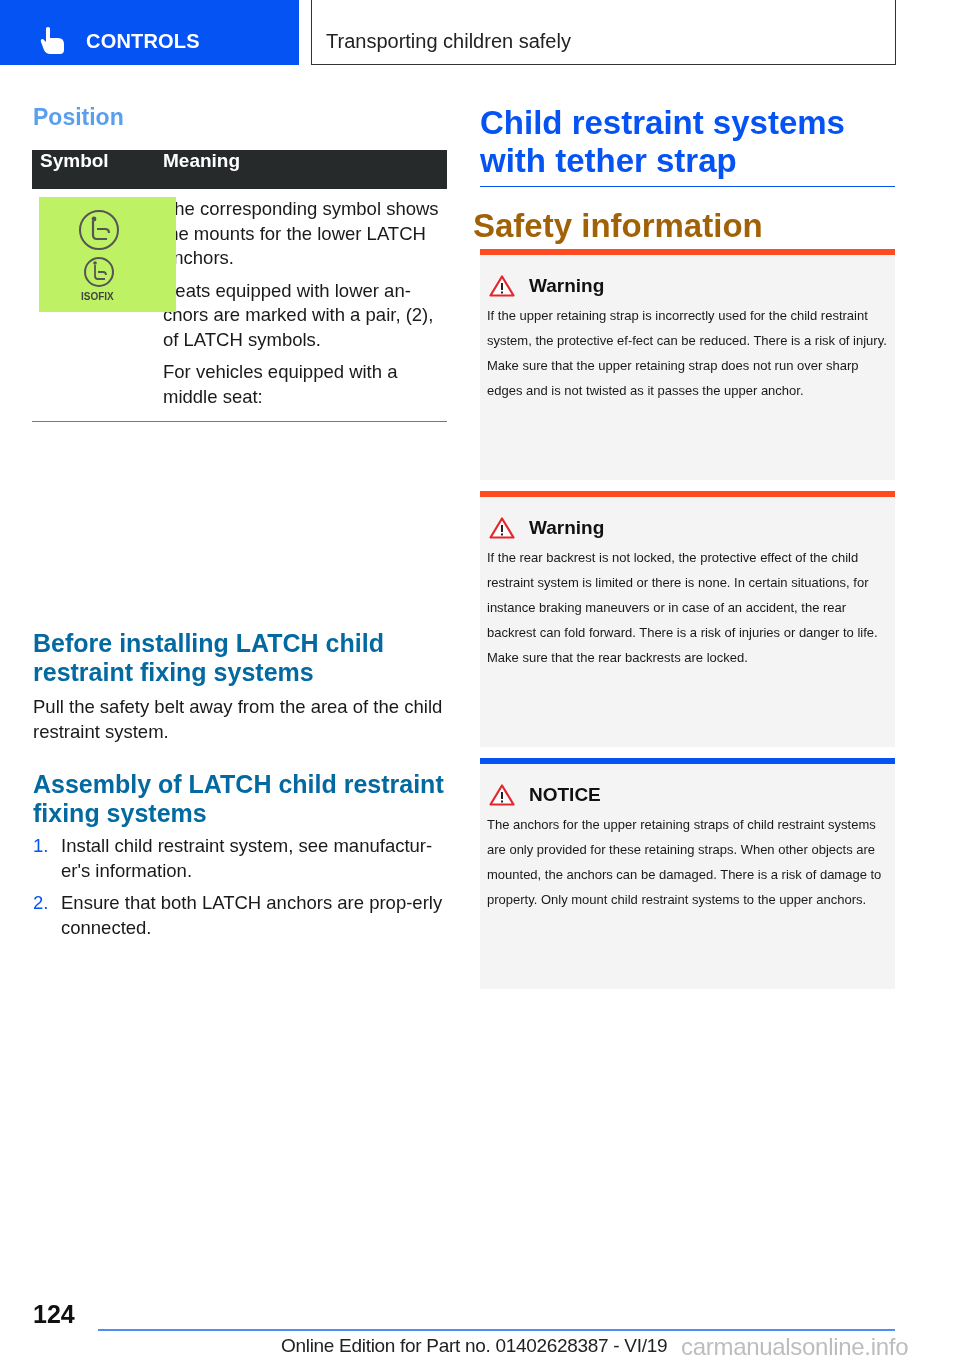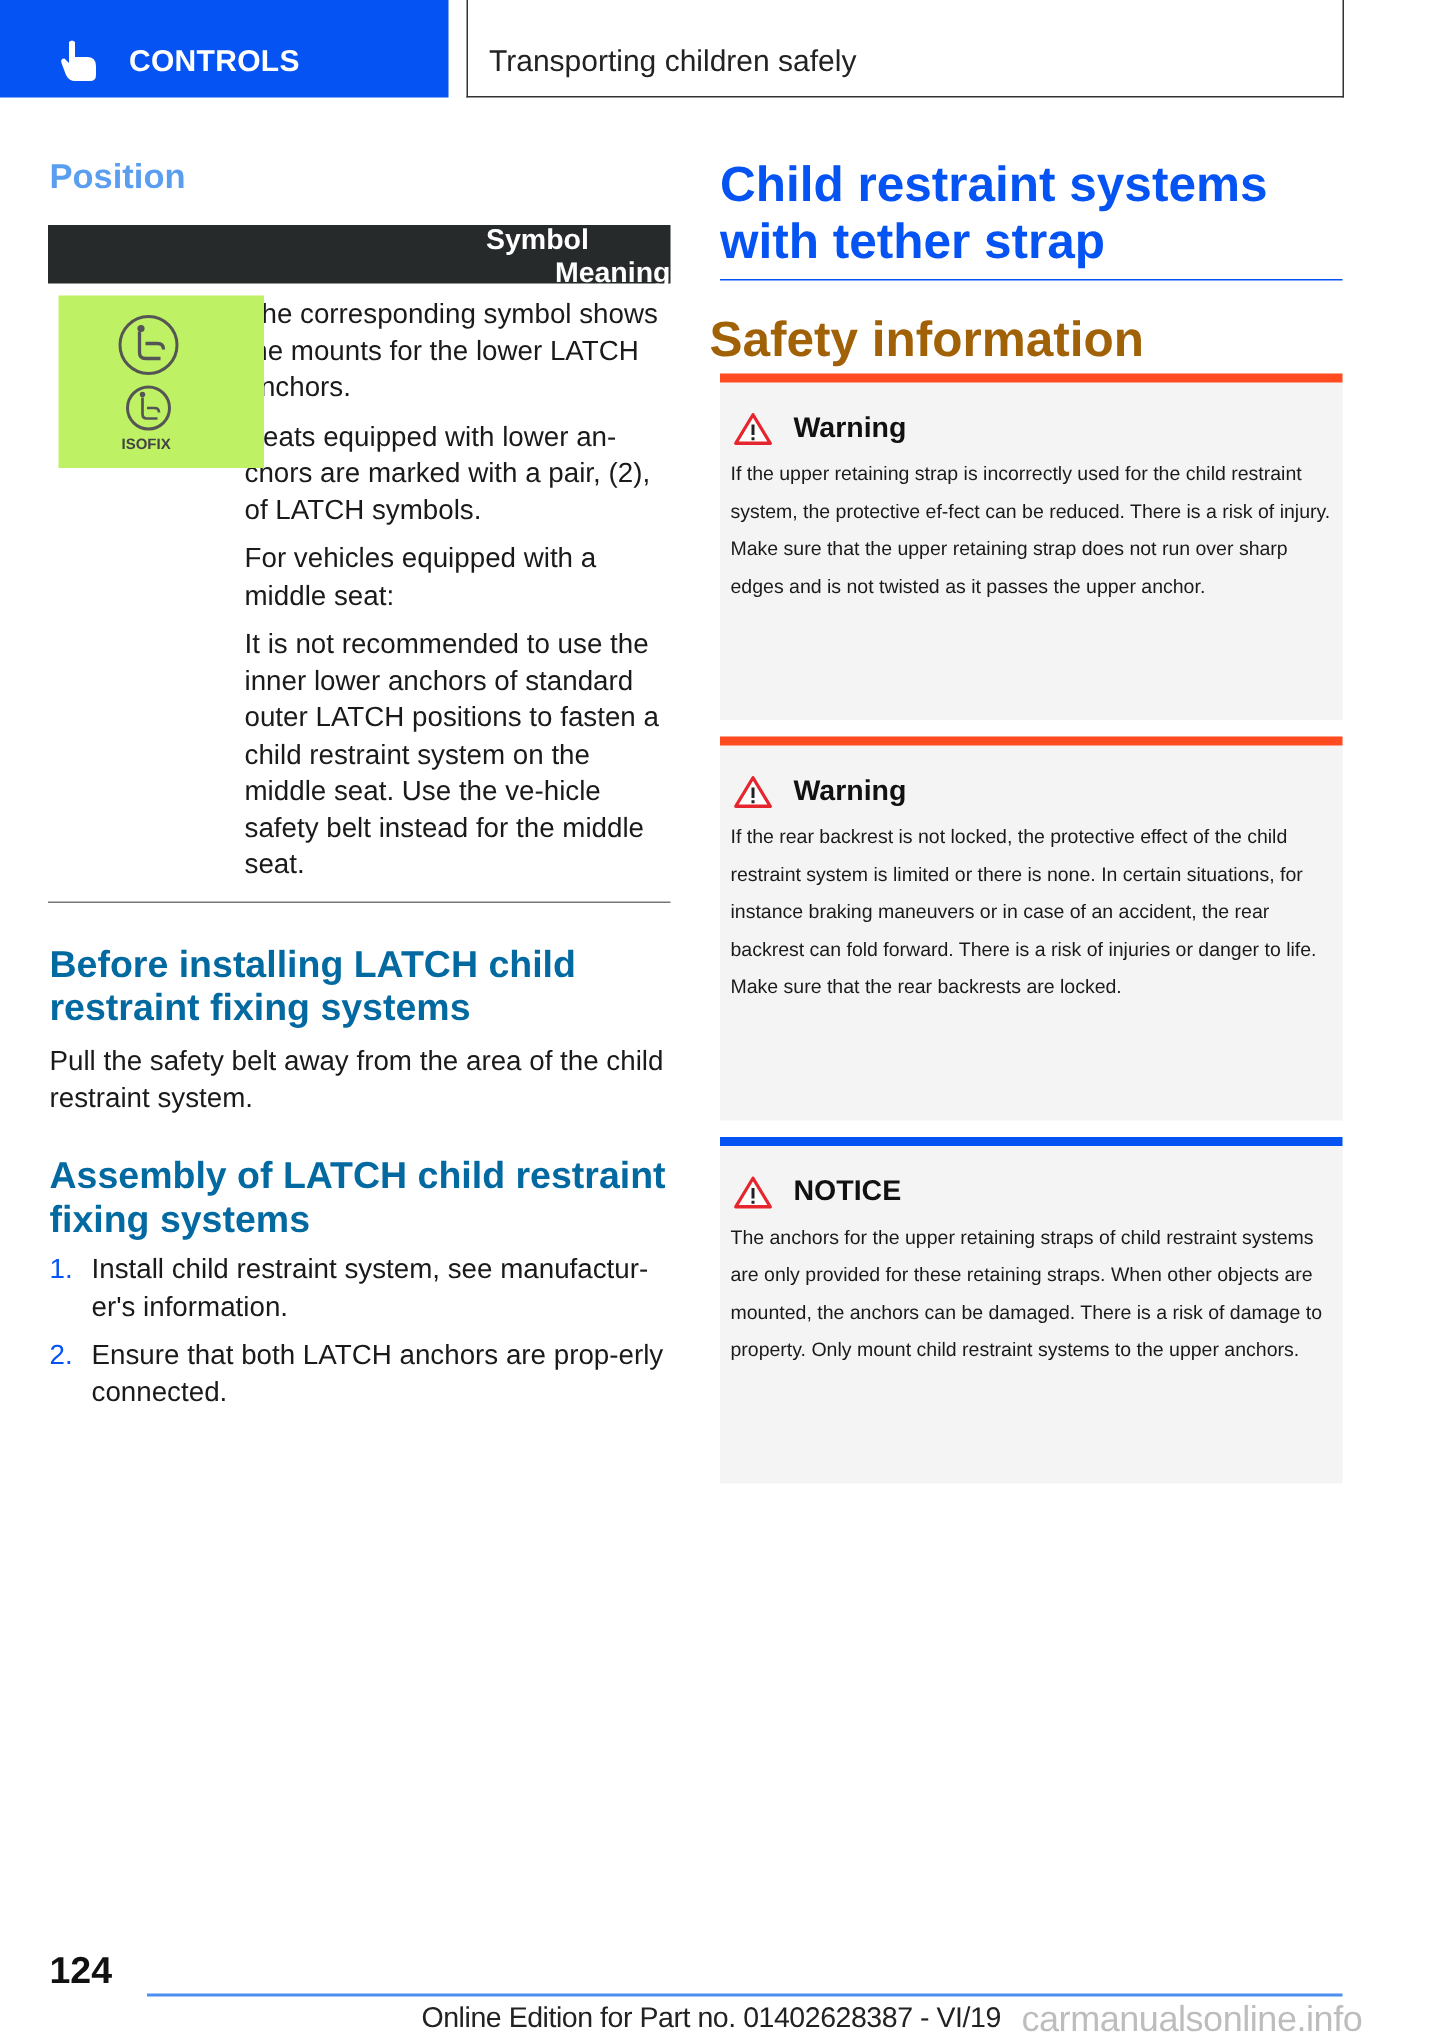--- a/index.html
+++ b/index.html
@@ -7,21 +7,21 @@
   body { position: relative; font-family: "Liberation Sans", sans-serif; color: #1a1a1a; overflow: hidden; }
 
   .hdr-tab { position: absolute; left: 0; top: 0; width: 299px; height: 65px; background: #0653f4; display: flex; align-items: center; padding-left: 30px; }
   .hdr-icon { position: absolute; left: 40px; top: 26px; width: 26px; height: 28px; }
   .hdr-label { position: absolute; left: 86px; top: 30px; color: #fff; font-weight: bold; font-size: 20px; letter-spacing: 0.2px; }
   .hdr-title-box { position: absolute; left: 311px; top: -2px; width: 585px; height: 67px; border: 1.5px solid #333; border-top: none; }
   .hdr-title { position: absolute; left: 326px; top: 30px; font-size: 20px; color: #222; }
   .position-title { position: absolute; left: 33px; top: 104px; font-size: 23px; font-weight: bold; color: #5a9ef0; }
 
   .table { position: absolute; left: 32px; top: 150px; width: 415px; }
-  .thead { height: 39px; background: #262a2b; display: flex; align-items: flex-end; color: #fff; font-weight: bold; font-size: 19px; flex-direction: column; }
+  .thead { height: 39px; background: #262a2b; display: flex; align-items: flex-start; color: #fff; font-weight: bold; font-size: 19px; }
   .th-symbol { width: 131px; padding-left: 8px; }
   .th-meaning { padding-left: 0; }
   .trow { display: flex; padding-top: 8px; border-bottom: 1.5px solid #777; padding-bottom: 12px; }
   .symbol-cell { width: 131px; padding-left: 7px; }
   .symbol-box { width: 137px; height: 115px; background: #bef264; position: relative; }
   .meaning-cell { flex: 1; font-size: 18.5px; line-height: 24.5px; color: #1a1a1a; }
   .meaning-cell p { margin-bottom: 8px; }
   .meaning-cell p:last-child { margin-bottom: 0; }
 
   .h2 { font-size: 25px; font-weight: bold; color: #0369a1; line-height: 29px; }
@@ -79,21 +79,20 @@
           <path d="M56 68 L56 79 Q56 82 59 82 L66 82 M59 75 L64 75 Q67 75 67 78" fill="none" stroke="#555" stroke-width="1.8"></path>
           <circle cx="56" cy="66" r="1.8" fill="#555"></circle>
         </svg>
         <span style="position:absolute;left:42px;top:94px;font-size:10px;font-weight:bold;color:#444;">ISOFIX</span>
       </div>
     </div>
     <div class="meaning-cell">
       <p>The corresponding symbol shows the mounts for the lower LATCH anchors.</p>
       <p>Seats equipped with lower an-chors are marked with a pair, (2), of LATCH symbols.</p>
       <p>For vehicles equipped with a middle seat:</p>
-      <p>It is not recommended to use the inner lower anchors of standard outer LATCH positions to fasten a child restraint system on the middle seat. Use the ve-hicle safety belt instead for the middle seat.</p>
     </div>
   </div>
 </div>
 
 <div class="sec-before">
   <div class="h2">Before installing LATCH child restraint fixing systems</div>
   <div class="body-text">Pull the safety belt away from the area of the child restraint system.</div>
 </div>
 
 <div class="sec-assembly">

